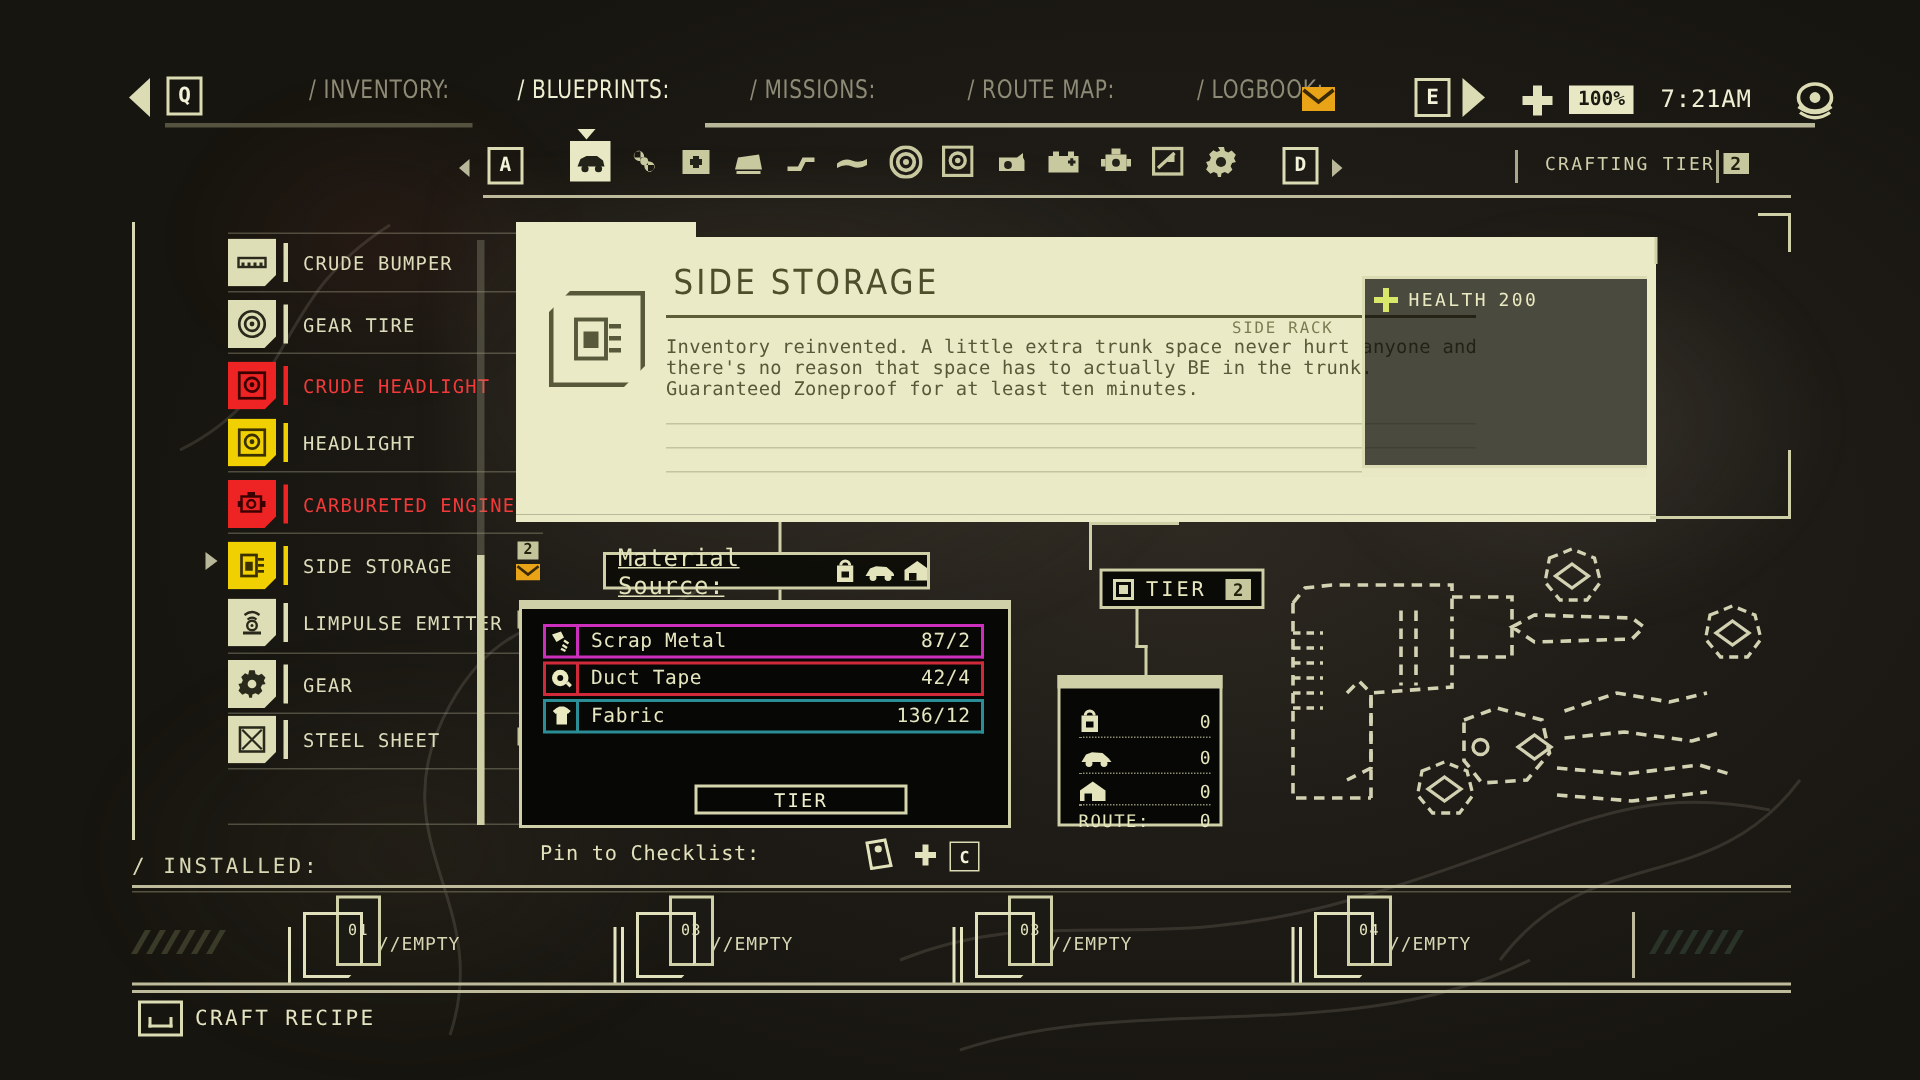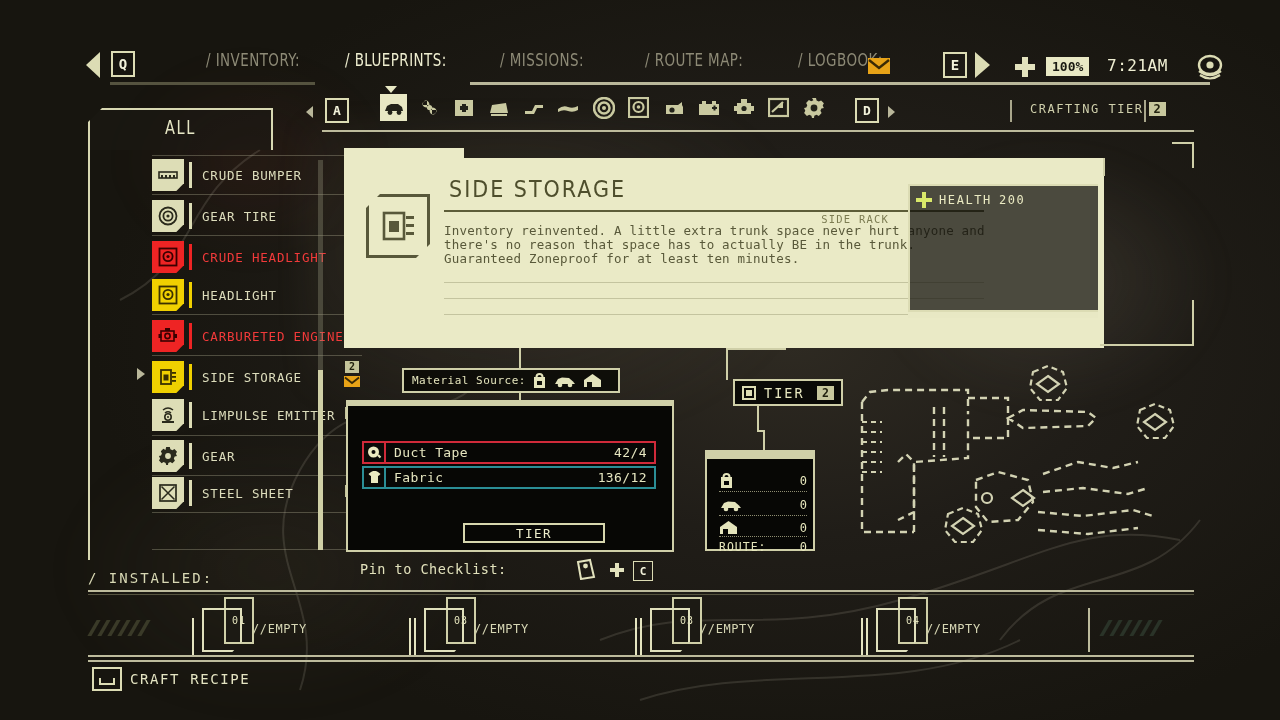--- a/index.html
+++ b/index.html
@@ -182,21 +182,21 @@
   #br-tr{left:1172px;top:142px;width:22px;height:26px;border-left:none;border-bottom:none;}
   #br-br{left:1100px;top:300px;width:94px;height:46px;border-left:none;border-top:none;}
   #br-tick{left:1103px;top:158px;width:2px;height:18px;border:none;background:#cfcfa8;}
 
   
   #matsource{
     position:absolute;left:402px;top:368px;width:218px;height:25px;
     border:2px solid #cfcfa8;background:rgba(10,10,6,.86);
     display:flex;align-items:center;padding-left:8px;gap:6px;
   }
-  #matsource .lbl{color:#e4e4bc;font-size:11px;letter-spacing:.5px;}
+  #matsource .lbl{color:#e4e4bc;font-size:16px;letter-spacing:.5px;text-decoration:underline;}
   .connector{position:absolute;background:#cfcfa8;}
 
   
   #matpanel{
     position:absolute;left:346px;top:400px;width:328px;height:152px;
     background:#070705;border:2px solid #cfcfa8;
   }
   #matpanel-top{position:absolute;left:346px;top:400px;width:328px;height:6px;background:#cfcfa8;}
   .mat-row{position:absolute;left:14px;width:294px;height:23px;display:flex;align-items:center;}
   .mat-ic{
@@ -309,24 +309,20 @@
   <div class="plus-icon"></div>
   <div id="pct">100%</div>
   <div id="clock">7:21AM</div>
   <svg id="eye-icon" width="28" height="26">
     <ellipse cx="14" cy="11" rx="11" ry="9" fill="none" stroke="#dcdcb4" stroke-width="2.4"></ellipse>
     <circle cx="14" cy="11" r="3.6" fill="#dcdcb4"></circle>
     <path d="M3 17 Q14 25 25 17" stroke="#dcdcb4" stroke-width="2.4" fill="none"></path>
     <path d="M4 21 Q14 28 24 21" stroke="#dcdcb4" stroke-width="2.2" fill="none"></path>
   </svg>
 
-  <div id="alltab">
-    <div class="shape"></div>
-    <div class="lbl">ALL</div>
-  </div>
   <div id="sidebar-frame"></div>
 
   <div class="small-arrow" id="cat-left"></div>
   <div class="keycap" id="akey">A</div>
   <div class="cat-caret"></div>
 
   <div id="catrow">
     <div class="cat-ic sel" style="left:80px">
       <svg class="g" width="22" height="18" viewBox="0 0 22 18">
           <path d="M2 12 L4 7 L8 5 L15 5 L19 8 L20 12 Z" fill="currentColor"></path>
@@ -620,20 +616,32 @@
     </svg>
     <svg width="19" height="15">
       <path d="M1 7 L9.5 1 L18 7 L18 14 L1 14 Z" fill="#e4e4bc"></path>
         <rect x="4" y="9" width="5" height="5" fill="#11110a"></rect>
     </svg>
   </div>
 
   <div class="connector" style="left:519px;top:393px;width:2px;height:9px"></div>
   <div id="matpanel">
 
+    <div class="mat-row" style="top:14px">
+      <div class="mat-ic" style="border-color:#cc2fbb">
+        <svg width="15" height="15" viewBox="0 0 15 15">
+            <path d="M1 3 L7 1 L9 5 L4 8 Z" fill="#eaeac0"></path>
+            <path d="M9 7 L12 9 M8 10 L11 12 M7 12.5 L10 14" stroke="#eaeac0" stroke-width="1.6"></path>
+          </svg>
+      </div>
+      <div class="mat-body" style="border-color:#cc2fbb">
+        <span class="mat-name">Scrap Metal</span>
+        <span class="mat-qty">87/2</span>
+      </div>
+    </div>
 
     <div class="mat-row" style="top:39px">
       <div class="mat-ic" style="border-color:#d02a3a">
         <svg width="15" height="15" viewBox="0 0 15 15">
             <circle cx="6.5" cy="7" r="5.5" fill="#eaeac0"></circle>
             <circle cx="6.5" cy="7" r="2" fill="#0a0a07"></circle>
             <path d="M11 10 L13.5 12.5" stroke="#eaeac0" stroke-width="2.2"></path>
           </svg>
       </div>
       <div class="mat-body" style="border-color:#d02a3a">

